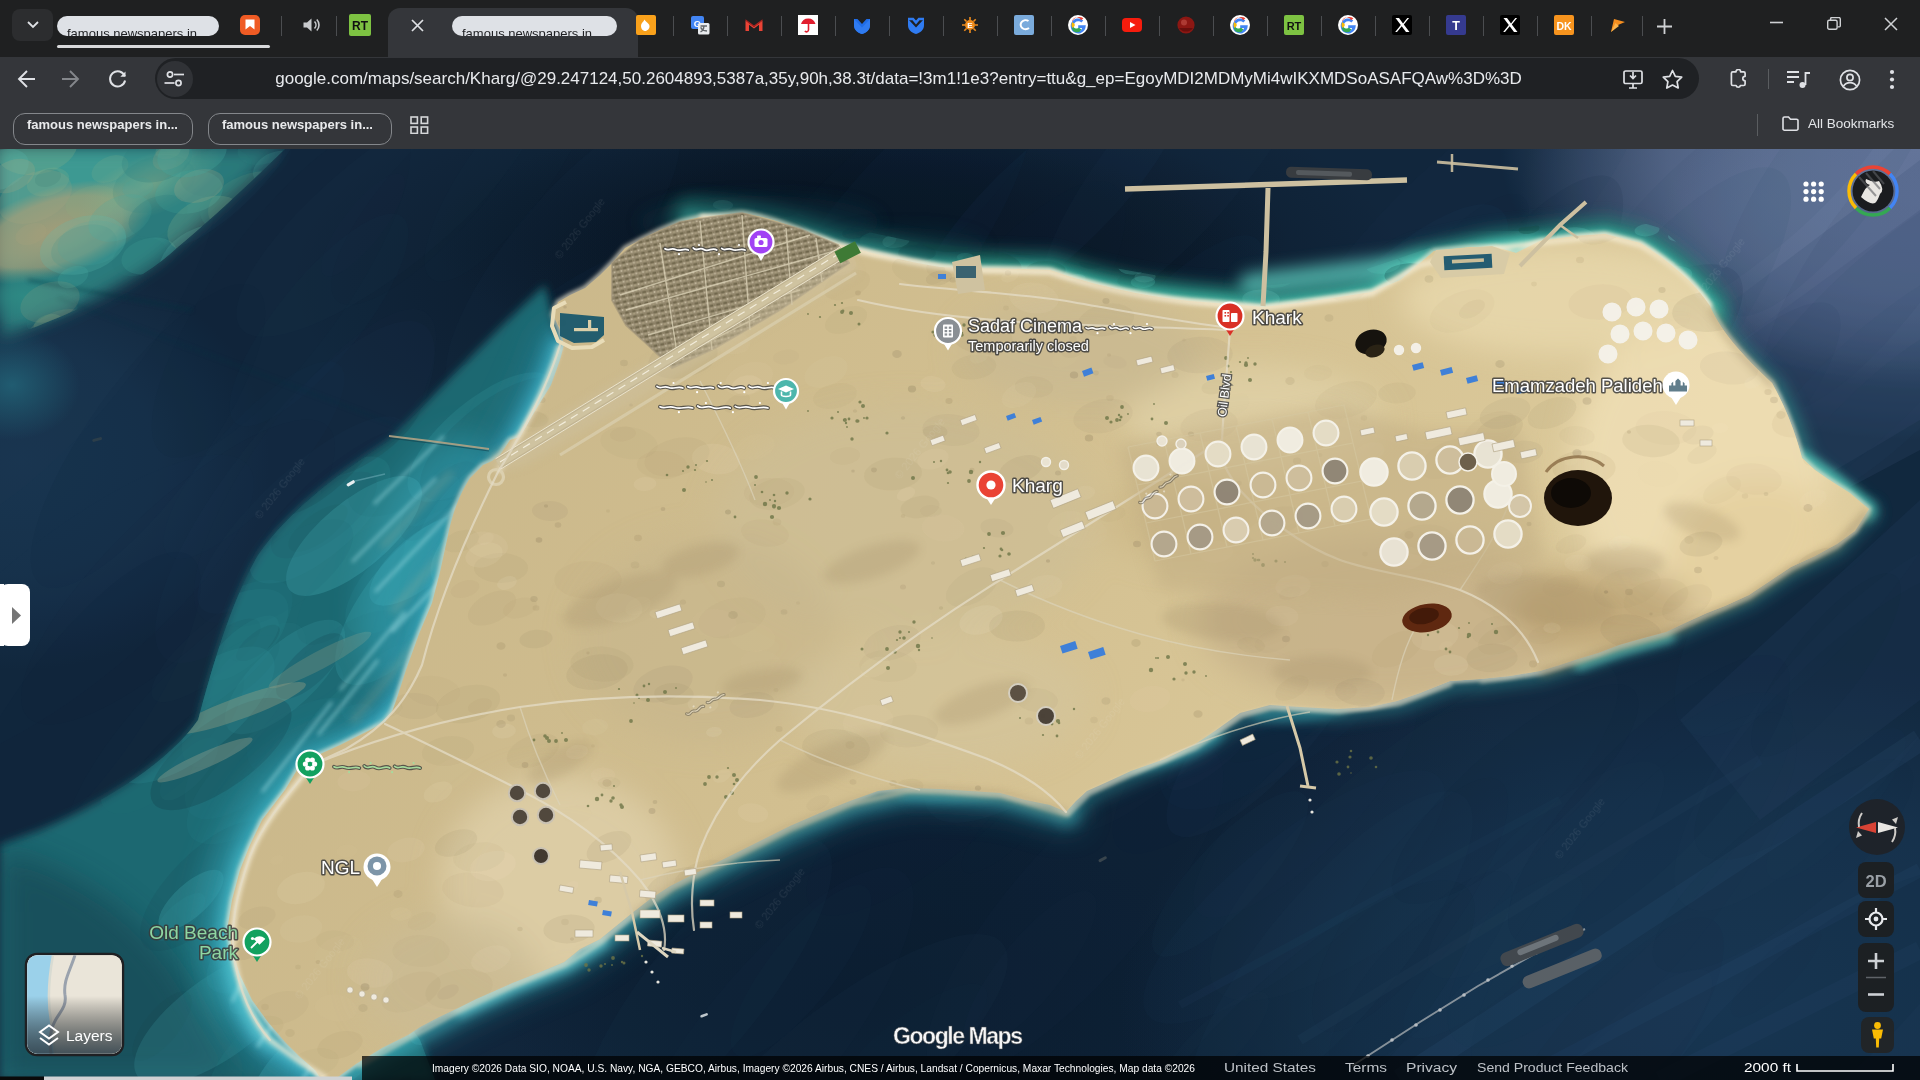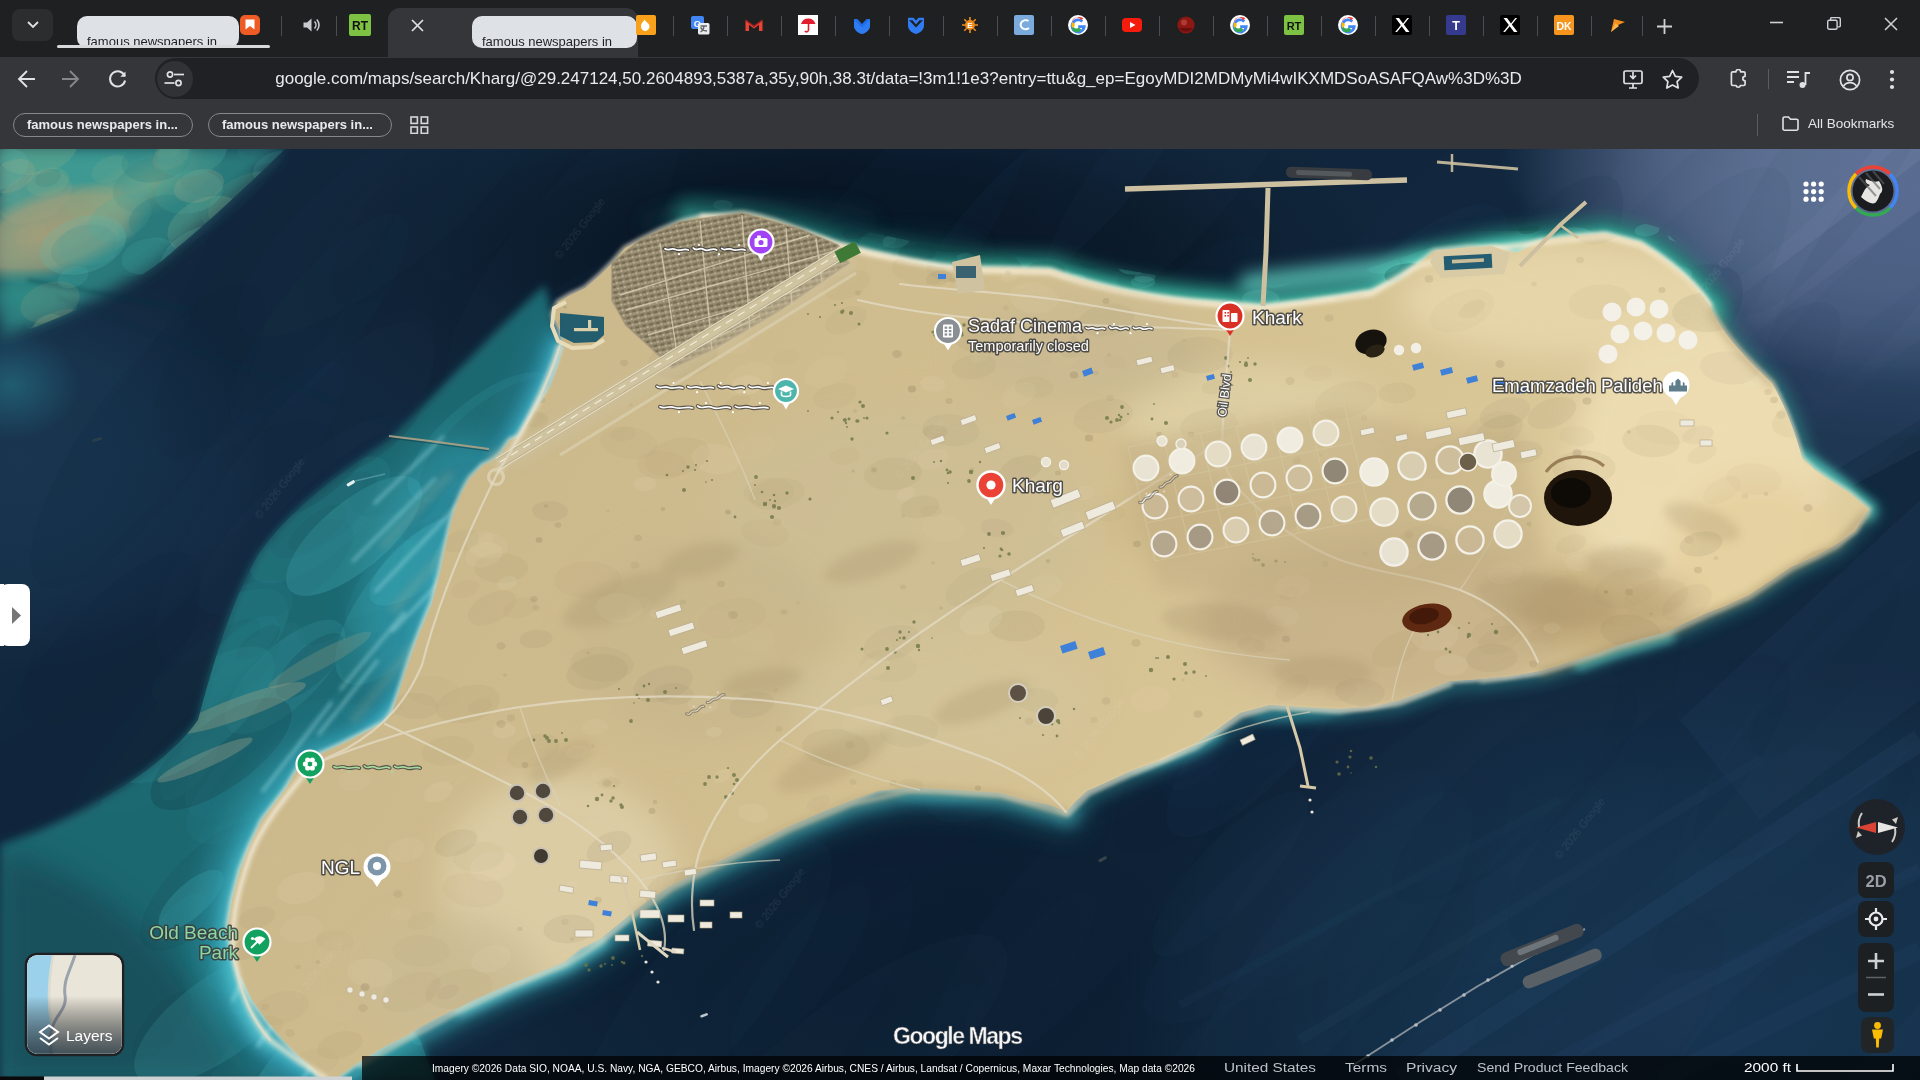--- a/index.html
+++ b/index.html
@@ -1,23 +1,23 @@
 <!DOCTYPE html>
 <html><head>
 <meta charset="utf-8">
 <style>
   * { margin:0; padding:0; box-sizing:border-box; }
   html,body { width:1920px; height:1080px; overflow:hidden; background:#1e1f20; font-family:"Liberation Sans", sans-serif; }
   .frame { position:absolute; left:0; top:0; width:1920px; height:57px; background:#1f2021; }
   .toolbar { position:absolute; left:0; top:57px; width:1920px; height:92px; background:#34363a; }
-  .pill { position:absolute; background:#dee1e6; border-radius:10px; color:#1f2023; font-size:13px; line-height:19px; padding:16px 10px; white-space:nowrap; overflow:hidden;margin-left:20px; }
+  .pill { position:absolute; background:#dee1e6; border-radius:10px; color:#1f2023; font-size:13px; line-height:19px; padding:8px 10px; white-space:nowrap; overflow:hidden; }
   .sep { position:absolute; width:1px; height:20px; top:16px; background:#4b4d50; }
   .fav { position:absolute; top:15px; width:20px; height:20px; }
   .urlbar { position:absolute; left:155px; top:58px; width:1544px; height:41px; background:#1f2124; border-radius:21px; }
-  .bmpill { position:absolute; top:113px; height:24px; border:1.5px solid #84878b; border-radius:12px; color:#e9eaec; font-size:13px; font-weight:bold; line-height:21px; padding:0 13px; }
+  .bmpill { position:absolute; top:113px; height:32px; border:1.5px solid #84878b; border-radius:12px; color:#e9eaec; font-size:13px; font-weight:bold; line-height:21px; padding:0 13px; }
   svg text { font-family:"Liberation Sans", sans-serif; }
 </style>
 </head>
 <body>
 
 <div class="frame"></div>
 <div style="position:absolute;left:12px;top:9px;width:41px;height:32px;background:#2c2d2f;border-radius:8px;"></div>
 <svg style="position:absolute;left:26px;top:20px;" width="14" height="10">
     <path d="M2 2 L7 7 L12 2" stroke="#dfe1e5" stroke-width="1.8" fill="none"></path>
   </svg>

